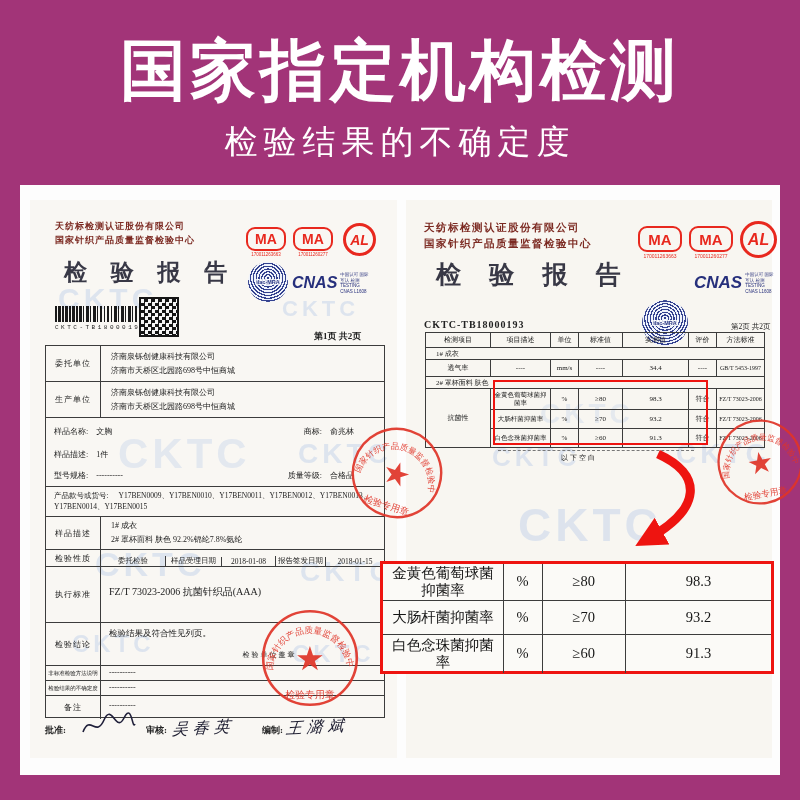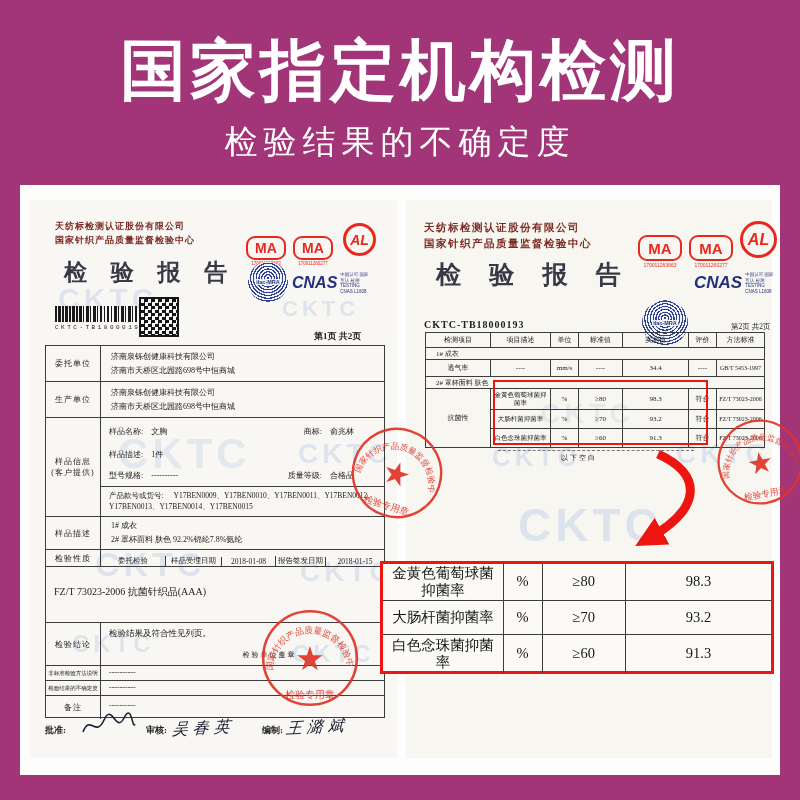--- a/index.html
+++ b/index.html
@@ -28,21 +28,21 @@
   .lc-org { left:55px; top:219px; font-size:9px; line-height:14px; }
   .rc-org { left:424px; top:220px; font-size:10.5px; line-height:16px; letter-spacing:1.5px; }
   .rpt-title { font-weight:bold; color:#383846; z-index:3; }
   .lc-title { left:64px; top:257px; font-size:23px; letter-spacing:9px; }
   .rc-title { left:436px; top:258px; font-size:25px; letter-spacing:11px; }
 
   
   .logo { z-index:3; text-align:center; }
   .badge-ma { border:2.5px solid #e8281e; border-radius:9px; display:flex; align-items:center;
     justify-content:center; color:#e8281e; font-weight:bold;
-    font-family:"Liberation Sans",sans-serif;margin-top:9px; }
+    font-family:"Liberation Sans",sans-serif; }
   .ma-s { width:40px; height:24px; font-size:14px; }
   .ma-b { width:44px; height:26px; font-size:15px; }
   .ma-num { font-size:4.5px; color:#e8281e; margin-top:1px; font-family:"Liberation Sans",sans-serif; }
   .badge-al { border:3px solid #e8281e; border-radius:50%; color:#e8281e; font-weight:bold;
     font-style:italic; display:flex; align-items:center; justify-content:center;
     font-family:"Liberation Sans",sans-serif; }
   .al-s { width:33px; height:33px; font-size:14px; }
   .al-b { width:37px; height:37px; font-size:16px; }
   .badge-ilac { border-radius:50%; position:relative;
     background:repeating-radial-gradient(circle at 50% 40%, #33418f 0 1.2px, #eef2fb 1.2px 2.8px); }
@@ -201,24 +201,20 @@
       </div>
     </div>
     <div class="lrow h36">
       <div class="llabel">生产单位</div>
       <div class="lcontent two-line">
         <div>济南泉铄创健康科技有限公司</div>
         <div>济南市天桥区北园路698号中恒商城</div>
       </div>
     </div>
     <div class="lrow h99">
-      <div class="llabel">
-        <div>样品信息</div>
-        <div>(客户提供)</div>
-      </div>
       <div class="lcontent" style="display:flex;flex-direction:column">
         <div class="sub sub-a">
           <span class="fld">样品名称:</span>
           <span>文胸</span>
           <span class="right">
             <span class="fld">商标:</span><span>俞兆林</span>
           </span>
         </div>
         <div class="sub sub-b">
           <span class="fld">样品描述:</span>
@@ -250,20 +246,21 @@
         <div class="nature-cells">
           <div class="nc1">委托检验</div>
           <div class="nc2">样品受理日期</div>
           <div class="nc3">2018-01-08</div>
           <div class="nc4">报告签发日期</div>
           <div class="nc5">2018-01-15</div>
         </div>
       </div>
     </div>
     <div class="lrow h56">
+      <div class="llabel">执行标准</div>
       <div class="lcontent std-val">FZ/T 73023-2006   抗菌针织品(AAA)</div>
     </div>
     <div class="lrow h43">
       <div class="llabel">检验结论</div>
       <div class="lcontent">
         <div class="concl-val">检验结果及符合性见列页。</div>
         <div class="seal-hint">检验单位盖章</div>
       </div>
     </div>
     <div class="lrow h15">

